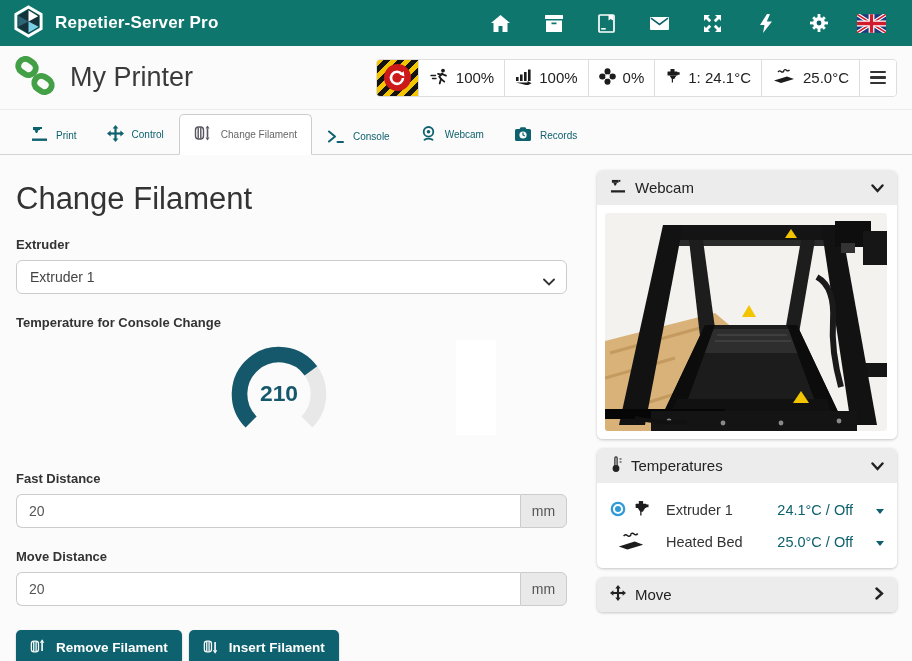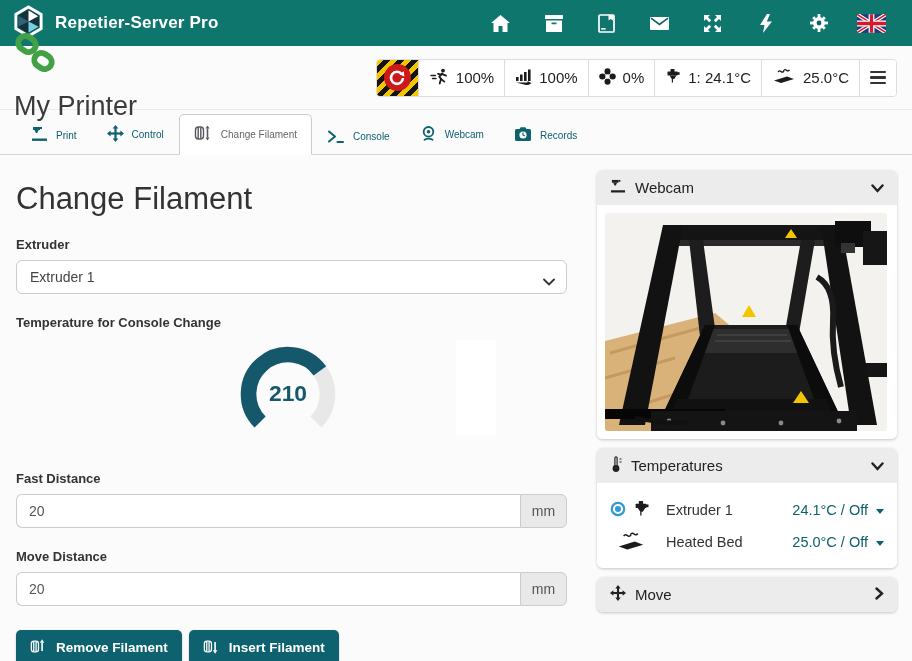--- a/index.html
+++ b/index.html
@@ -8,21 +8,21 @@
 
   
   .navbar { height:46px; background:#0f766e; display:flex; align-items:center; justify-content:space-between; padding:0 14px 0 12px; }
   .brand { display:flex; align-items:center; gap:10px; }
   .brand-text { color:#fff; font-size:17px; font-weight:700; letter-spacing:.2px; }
   .nav-icons { display:flex; align-items:center; gap:0; }
   .nav-icon { width:53px; display:flex; justify-content:center; align-items:center; color:#fff; cursor:pointer; }
 
   
   .printer-header { height:64px; display:flex; align-items:center; justify-content:space-between; padding:0 15px 0 14px; border-bottom:1px solid #ececec; }
-  .ph-left { display:flex; align-items:flex-start; gap:14px;flex-direction:column; }
+  .ph-left { display:flex; align-items:center; gap:14px; }
   .ph-title { font-size:27px; font-weight:500; color:#3a3a3a; }
   .status-bar { display:flex; align-items:stretch; height:38px; border:1px solid #ddd; border-radius:4px; background:#fff; overflow:hidden; }
   .status-seg { display:flex; align-items:center; gap:7px; padding:0 10px; border-left:1px solid #ddd; font-size:15px; color:#222; cursor:pointer; background:#fff; }
   .status-seg:first-child { border-left:none; padding:0; }
   .estop { width:41px; height:100%; background:repeating-linear-gradient(-45deg,#f2c500 0 5px,#131313 5px 10px); display:flex; align-items:center; justify-content:center; }
   .estop-circle { width:27px; height:27px; border-radius:50%; background:#cc1a1a; display:flex; align-items:center; justify-content:center; }
   .hamburger { display:flex; flex-direction:column; gap:3px; }
   .hamburger span { display:block; width:16px; height:2.4px; background:#333; border-radius:1px; }
 
   
@@ -35,42 +35,42 @@
   
   .content { display:flex; padding:14px 15px 0 16px; gap:30px; }
   main.left { width:551px; flex:none; position:relative; }
   h1.page-title { font-size:31px; font-weight:500; color:#333; margin:12px 0 20px; }
   .field-label { font-size:13px; font-weight:700; color:#333; margin-bottom:8px; }
   .select { position:relative; height:34px; border:1px solid #ccc; border-radius:6px; background:#fff; display:flex; align-items:center; padding:0 30px 0 13px; font-size:14px; color:#444; cursor:pointer; }
   .select .chev { position:absolute; right:11px; top:12px; }
   .section { margin-bottom:21px; }
 
   .knob-wrap { position:relative; height:112px; margin-top:6px; }
-  .knob { position:absolute; left:220px; top:0; }
+  .knob { position:absolute; left:211px; top:0; }
   .knob-input-spacer { position:absolute; left:440px; top:2px; width:40px; height:95px; background:#fff; }
 
   .input-group { display:flex; width:100%; }
   .input-group input { flex:1; height:34px; border:1px solid #ccc; border-right:none; border-radius:6px 0 0 6px; padding:0 12px; font-size:14px; color:#555; background:#fff; font-family:inherit; outline:none; }
   .input-addon { width:47px; height:34px; background:#e9e9e9; border:1px solid #ccc; border-radius:0 6px 6px 0; display:flex; align-items:center; justify-content:center; font-size:14px; color:#555; }
 
   .btn-row { display:flex; gap:7px; margin-top:24px; }
   .btn { display:inline-flex; align-items:center; gap:9px; background:#0e616e; color:#fff; border:none; border-radius:5px; padding:0 14px; height:35px; font-size:13.5px; font-weight:700; font-family:inherit; cursor:pointer; box-shadow:0 1px 2px rgba(0,0,0,.25); }
 
   
   aside.right { width:300px; flex:none; display:flex; flex-direction:column; padding-top:1px; }
   .panel { background:#fff; border-radius:6px; box-shadow:0 1px 3px rgba(0,0,0,.22); margin-bottom:9px; overflow:hidden; }
   .panel-header { background:#ececec; display:flex; align-items:center; gap:9px; padding:0 13px; height:35px; font-size:15px; color:#222; cursor:pointer; }
   .panel-header .ph-chev { margin-left:auto; }
   .panel-body { background:#fff; }
   .webcam-body { padding:8px; }
   .webcam-body svg { display:block; border-radius:3px; }
   .temp-body { padding:11px 13px 10px; }
   .temp-row { display:flex; align-items:center; height:32px; font-size:14.5px; color:#333; }
   .temp-row .icons { width:56px; display:flex; align-items:center; gap:7px; }
-  .temp-row .tval { margin-left:auto; color:#0e616e; display:flex; align-items:center; gap:8px; cursor:pointer; }
+  .temp-row .tval { margin-left:auto; color:#0e616e; display:flex; align-items:center; gap:23px; cursor:pointer; }
   .caret-down { width:0; height:0; border-left:4.5px solid transparent; border-right:4.5px solid transparent; border-top:5px solid #0e616e; margin-top:2px; }
 </style>
 </head>
 <body>
 
 <nav class="navbar">
   <div class="brand">
     <span>
       <svg width="33" height="33" viewBox="0 0 34 34">
         <polygon points="17,2 30,9.5 30,24.5 17,32 4,24.5 4,9.5" fill="none" stroke="#fff" stroke-width="3"></polygon>

